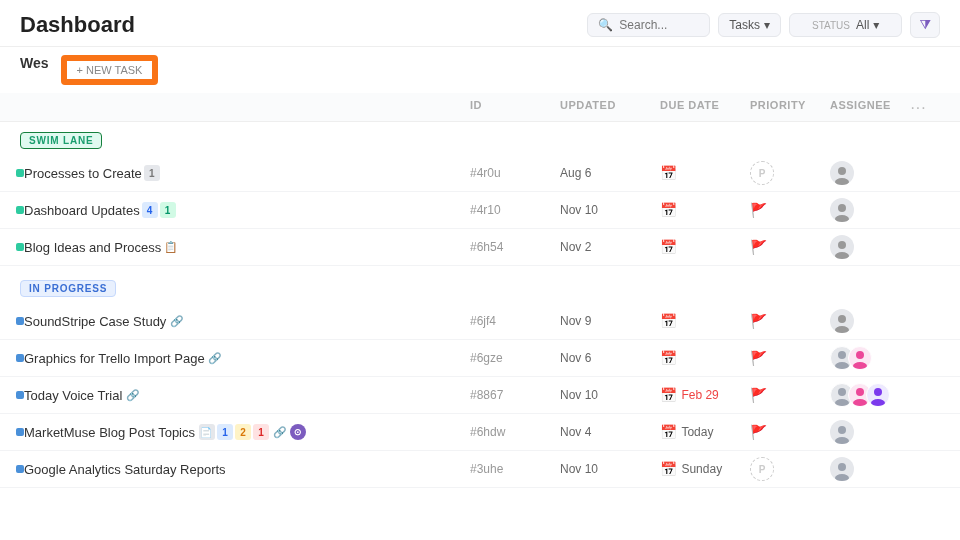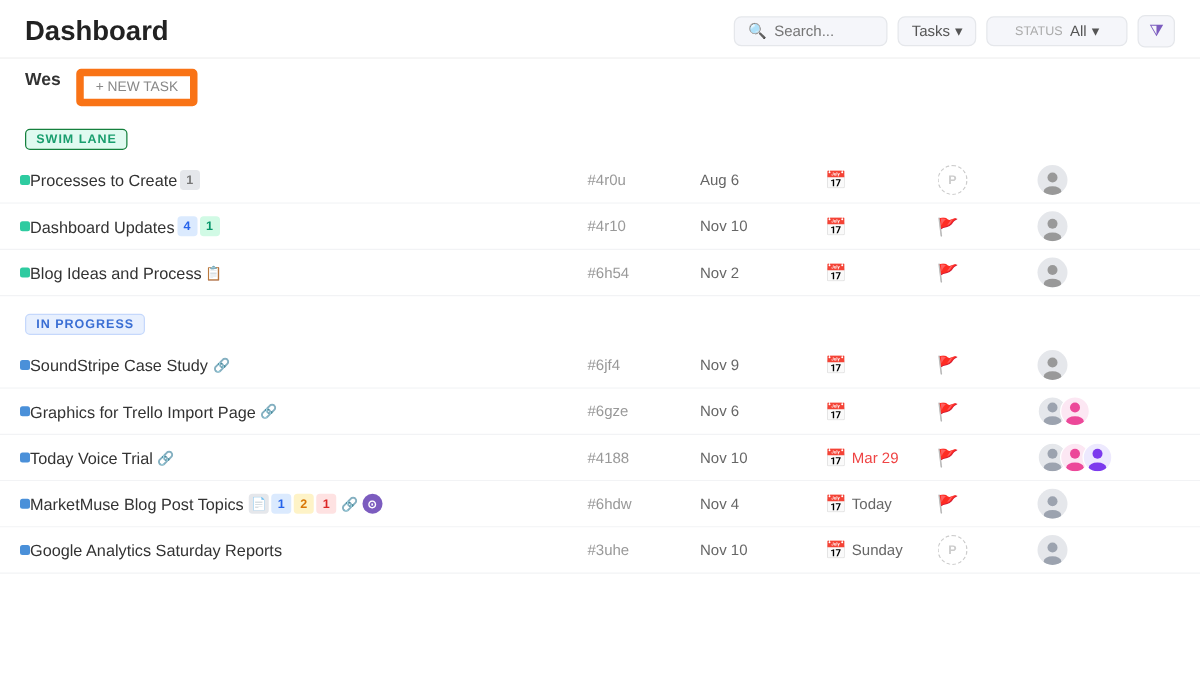--- a/index.html
+++ b/index.html
@@ -284,20 +284,29 @@
         <span>⧩</span>
       </div>
     </div>
   </div>
 
   <div class="sub-header">
     <span class="user-label">Wes</span>
     <button class="new-task-btn">+ NEW TASK</button>
   </div>
 
+  <div class="table-header">
+    <span></span>
+    <span class="col-header">ID</span>
+    <span class="col-header">UPDATED</span>
+    <span class="col-header">DUE DATE</span>
+    <span class="col-header">PRIORITY</span>
+    <span class="col-header">ASSIGNEE</span>
+    <span class="more-btn">···</span>
+  </div>
 
   <div class="content">
 
     <div>
       <span class="section-label section-swim-lane">SWIM LANE</span>
     </div>
 
     <div class="task-row">
       <div class="task-name-cell">
         <span class="task-dot dot-green"></span>
@@ -435,25 +444,25 @@
       </div>
       <span></span>
     </div>
 
     <div class="task-row">
       <div class="task-name-cell">
         <span class="task-dot dot-blue"></span>
         <span class="task-name">Today Voice Trial</span>
         <span class="link-icon">🔗</span>
       </div>
-      <span class="cell-id">#4188</span>
+      <span class="cell-id">#8867</span>
       <span class="cell-date">Nov 10</span>
       <div class="due-date-cell">
         <span class="calendar-icon-red">📅</span>
-        <span class="cell-date-overdue">Mar 29</span>
+        <span class="cell-date-overdue">Feb 29</span>
       </div>
       <div class="priority-cell">
         <span class="flag-teal">🚩</span>
       </div>
       <div class="assignee-cell avatar-multi">
         <div class="human-avatar" style="border:1.5px solid #fff;">
           <svg class="human-svg" viewBox="0 0 20 20" fill="#9ca3af">
               <circle cx="10" cy="6" r="4"></circle>
               <ellipse cx="10" cy="17" rx="7" ry="4"></ellipse>
             </svg>

